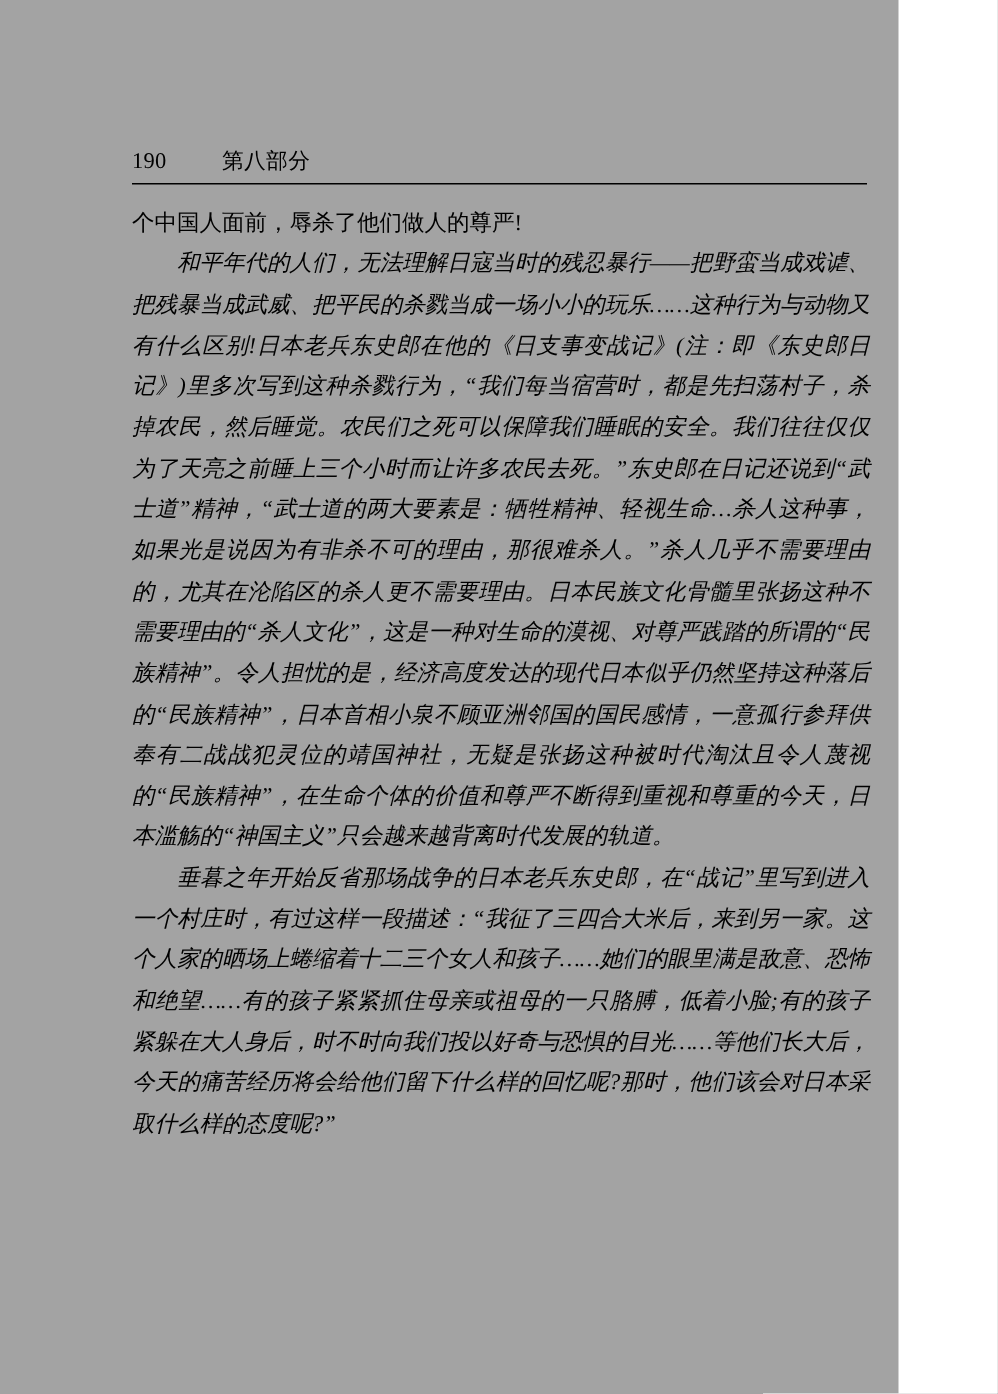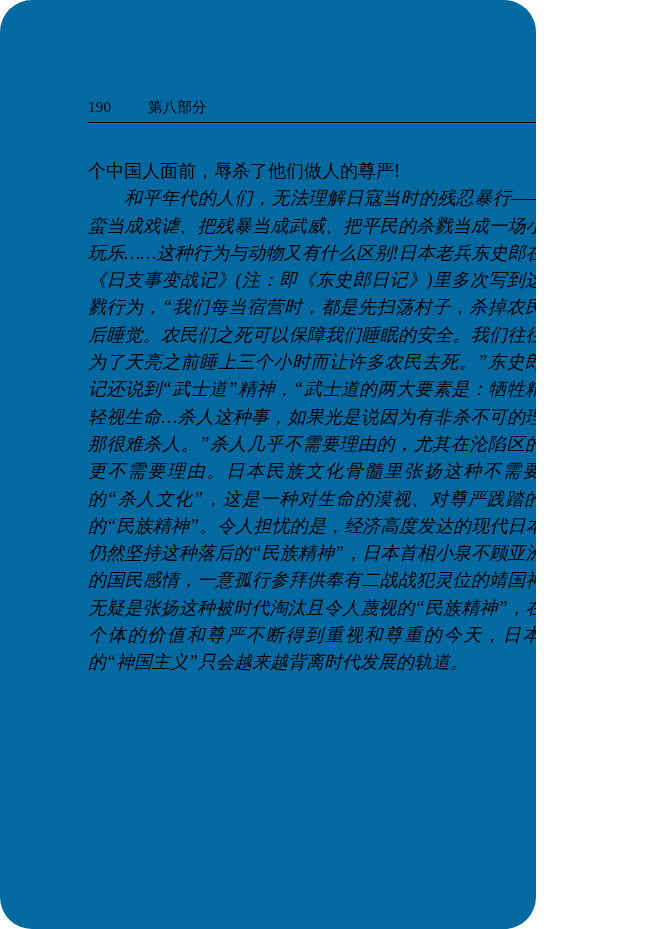--- a/index.html
+++ b/index.html
@@ -6,26 +6,25 @@
     margin: 0;
     padding: 0;
     background: #ffffff;
   }
   body {
     font-family: "Liberation Serif", "DejaVu Serif", serif;
     color: #000000;
   }
   .page {
     position: relative;
-    width: 536px;
+    width: 599px;
     height: 929px;
-    background: #0369a1;
+    background: #a3a3a3;
     overflow: hidden;
     box-sizing: border-box;
-    border-radius: 32px;
   }
   .page-header {
     position: absolute;
     left: 88px;
     top: 98px;
     width: 490px;
     display: flex;
     align-items: baseline;
     font-size: 14.5px;
     letter-spacing: 0.2px;
@@ -48,25 +47,24 @@
     top: 122px;
     width: 490px;
     height: 0;
     border-top: 1.6px solid #000;
   }
   .body-text {
     position: absolute;
     left: 88px;
     top: 136px;
     width: 492px;
-    font-size: 18px;
+    font-size: 15px;
     line-height: 27.3px;
     text-align: justify;
     text-justify: inter-ideograph;
-    margin-top: 22px;
   }
   .body-text p {
     margin: 0;
   }
   .indent2 {
     text-indent: 2em;
     font-style: italic;
   }
   .noindent {
     text-indent: 0;
@@ -82,15 +80,16 @@
     <span class="header-title">
       <span>第八部分</span>
     </span>
   </div>
 
   <div class="header-rule"></div>
 
   <div class="body-text">
     <p class="noindent">个中国人面前，辱杀了他们做人的尊严!</p>
     <p class="indent2">和平年代的人们，无法理解日寇当时的残忍暴行——把野蛮当成戏谑、把残暴当成武威、把平民的杀戮当成一场小小的玩乐……这种行为与动物又有什么区别!日本老兵东史郎在他的《日支事变战记》(注：即《东史郎日记》)里多次写到这种杀戮行为，“我们每当宿营时，都是先扫荡村子，杀掉农民，然后睡觉。农民们之死可以保障我们睡眠的安全。我们往往仅仅为了天亮之前睡上三个小时而让许多农民去死。”东史郎在日记还说到“武士道”精神，“武士道的两大要素是：牺牲精神、轻视生命…杀人这种事，如果光是说因为有非杀不可的理由，那很难杀人。”杀人几乎不需要理由的，尤其在沦陷区的杀人更不需要理由。日本民族文化骨髓里张扬这种不需要理由的“杀人文化”，这是一种对生命的漠视、对尊严践踏的所谓的“民族精神”。令人担忧的是，经济高度发达的现代日本似乎仍然坚持这种落后的“民族精神”，日本首相小泉不顾亚洲邻国的国民感情，一意孤行参拜供奉有二战战犯灵位的靖国神社，无疑是张扬这种被时代淘汰且令人蔑视的“民族精神”，在生命个体的价值和尊严不断得到重视和尊重的今天，日本滥觞的“神国主义”只会越来越背离时代发展的轨道。</p>
+    <p class="indent2">垂暮之年开始反省那场战争的日本老兵东史郎，在“战记”里写到进入一个村庄时，有过这样一段描述：“我征了三四合大米后，来到另一家。这个人家的晒场上蜷缩着十二三个女人和孩子……她们的眼里满是敌意、恐怖和绝望……有的孩子紧紧抓住母亲或祖母的一只胳膊，低着小脸;有的孩子紧躲在大人身后，时不时向我们投以好奇与恐惧的目光……等他们长大后，今天的痛苦经历将会给他们留下什么样的回忆呢?那时，他们该会对日本采取什么样的态度呢?”</p>
   </div>
 
 </div>
 
 </body></html>

